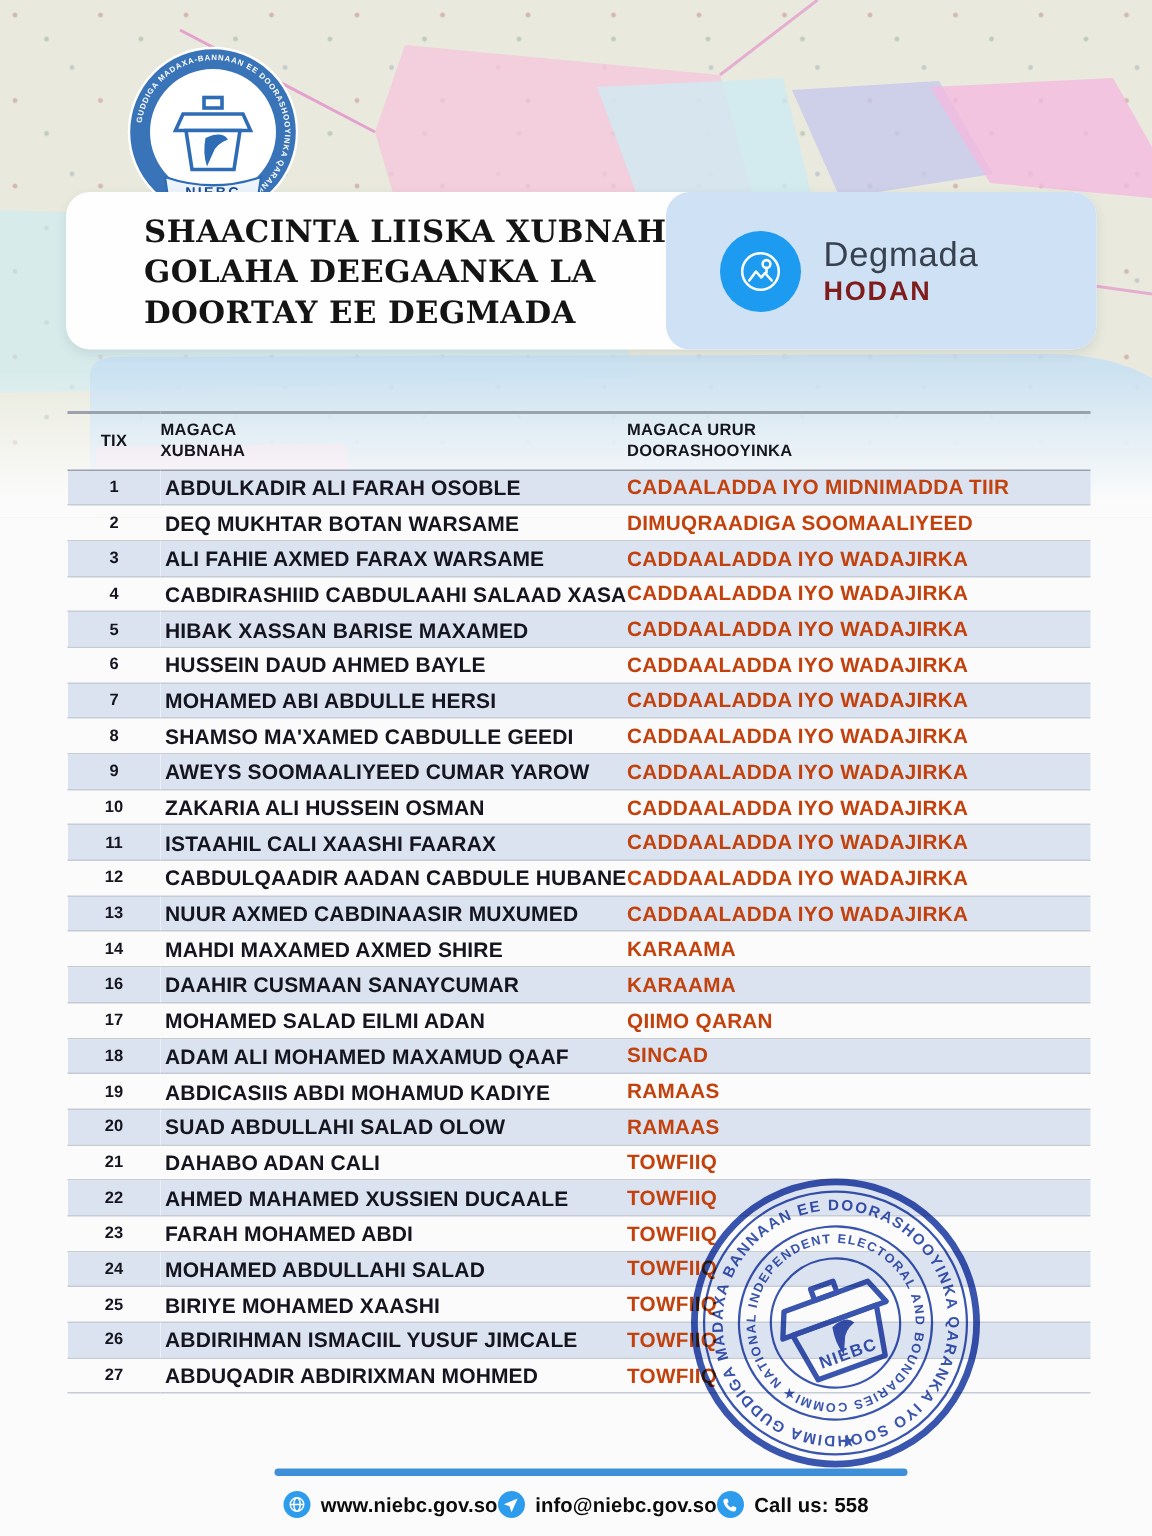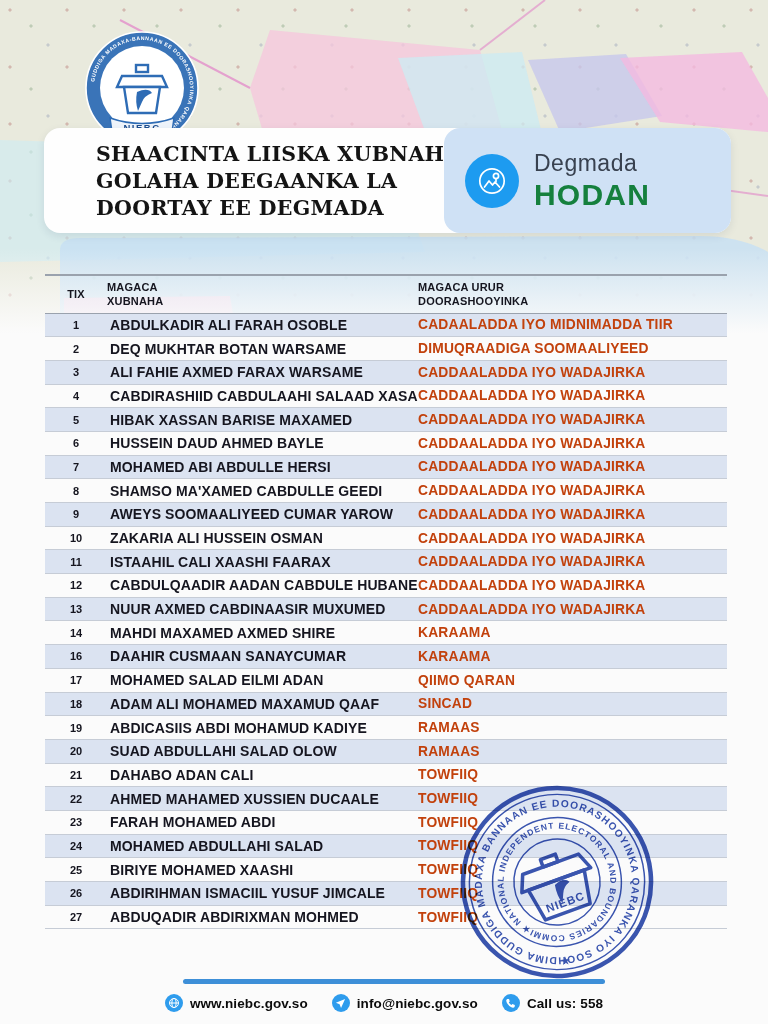--- a/index.html
+++ b/index.html
@@ -26,25 +26,25 @@
   .logo { position:absolute; left:82px; top:30px; width:120px; height:124px; }
 
   
   .banner { position:absolute; left:44px; top:128px; width:687px; height:105px;
     background:#fefefe; border-radius:16px; box-shadow:0 3px 8px rgba(30,50,90,.10); }
   .title { position:absolute; left:52px; top:13px;
     font-family:"DejaVu Serif", serif; font-weight:bold; font-size:20.5px;
     line-height:1.31; color:#141414; letter-spacing:.3px; }
   .district-card { position:absolute; right:0; top:0; width:287px; height:105px;
     background:#cfe1f5; border-radius:16px; display:flex; align-items:center;
-    padding-left:21px; gap:15px; }
+    padding-left:36px; gap:15px; }
   .district-icon { width:54px; height:54px; border-radius:50%; background:#1d9bf0;
     display:flex; align-items:center; justify-content:center; flex:0 0 auto; }
   .district-label { font-size:23px; color:#38414f; letter-spacing:.5px; }
-  .district-name { font-size:30px; font-weight:bold; color:#15803d; letter-spacing:1.2px; margin-top:1px; }
+  .district-name { font-size:18px; font-weight:bold; color:#7f1d1d; letter-spacing:1.2px; margin-top:1px; }
 
   
   .table-wrap { position:absolute; left:45px; top:274px; width:682px; }
   table { width:100%; border-collapse:collapse; table-layout:fixed; }
   thead th { border-top:2px solid #9aa2ad; border-bottom:1.5px solid #9aa2ad;
     height:38px; vertical-align:middle; text-align:left;
     font-size:11px; font-weight:bold; color:#15151f; line-height:1.3; letter-spacing:.2px; }
   thead th.h-tix { text-align:center; }
   thead th span { display:block; }
   tbody td { height:23.7px; border-bottom:1px solid #c6ccd6; vertical-align:middle; overflow:hidden; white-space:nowrap; }
@@ -54,21 +54,21 @@
   td.col-party { font-weight:bold; font-size:13.8px; color:#c2410c; letter-spacing:.2px; }
 
   
   .stamp { position:absolute; left:458px; top:783px; width:198px; height:198px;
     opacity:.92; mix-blend-mode:multiply; transform:rotate(-6deg); pointer-events:none; }
 
   
   .footer-line { position:absolute; left:183px; top:979px; width:422px; height:4.5px;
     background:#3d8fd8; border-radius:2.5px; }
   .footer { position:absolute; left:0; top:994px; width:768px;
-    display:flex; justify-content:center; align-items:center; gap:24px; }
+    display:flex; justify-content:center; align-items:center; }
   .contact { display:flex; align-items:center; gap:7px;
     font-weight:bold; font-size:13.5px; color:#0b0b0b; letter-spacing:.1px; }
   .cicon { width:18px; height:18px; border-radius:50%; background:#2e9ced;
     display:flex; align-items:center; justify-content:center; flex:0 0 auto; }
 </style>
 </head>
 <body>
 
 <div class="page">
 

